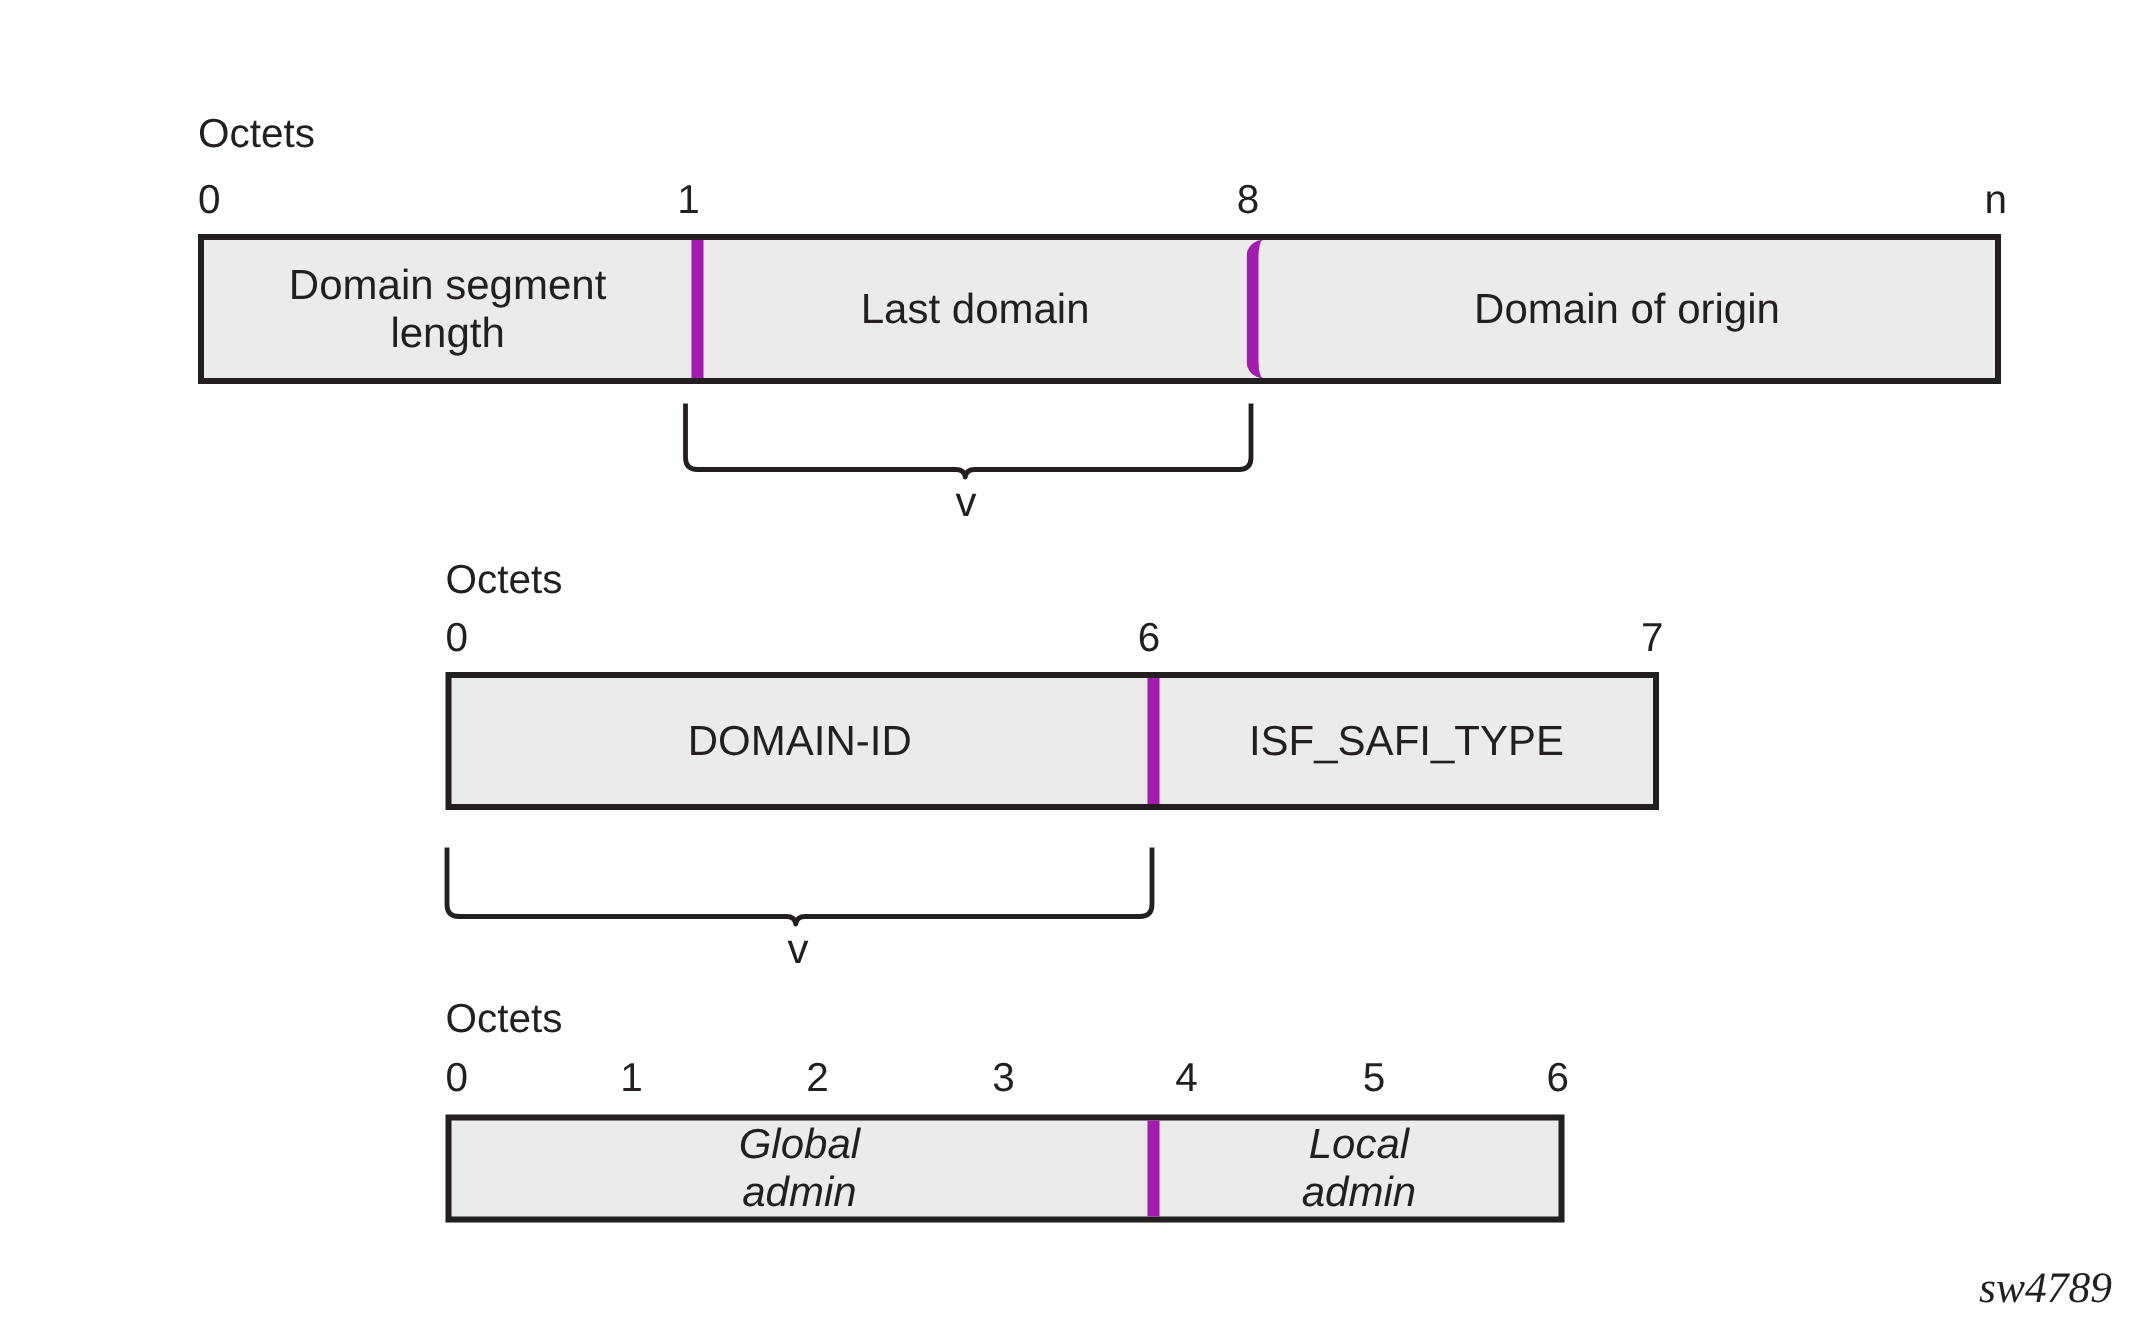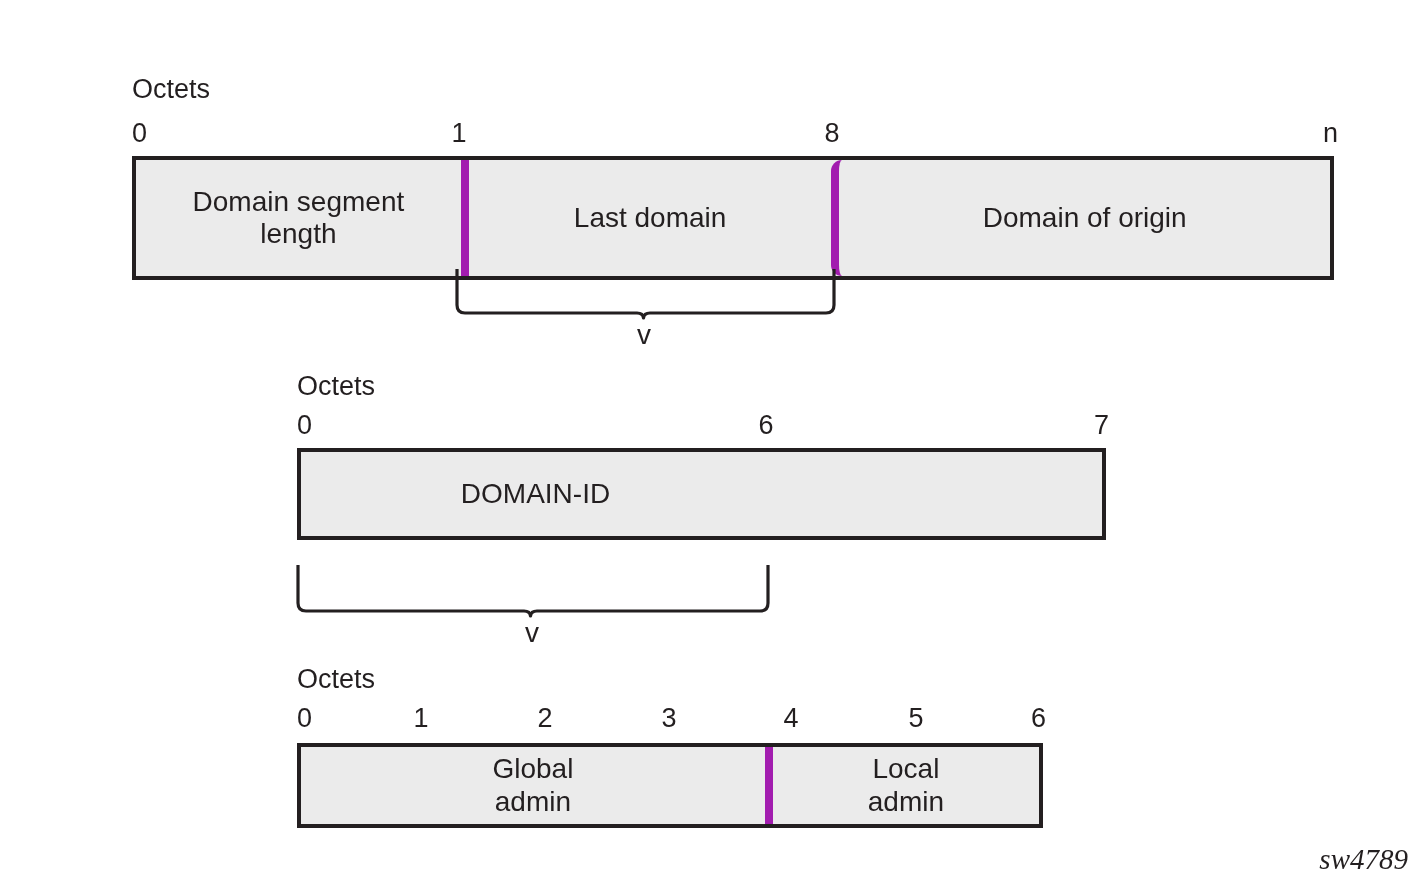--- a/index.html
+++ b/index.html
@@ -102,21 +102,21 @@
 
 <div class="stage">
 
   <div class="octets-label" style="left:132px; top:60px;">Octets</div>
 
   <div class="tick align-left" style="left:132px; top:104px;">0</div>
   <div class="tick" style="left:459px; top:104px;">1</div>
   <div class="tick" style="left:832px; top:104px;">8</div>
   <div class="tick align-right" style="left:1338px; top:104px;">n</div>
 
-  <div class="field-row" style="left:132px; top:140px; width:1202px; height:124px;">
+  <div class="field-row" style="left:132px; top:140px; width:1202px; height:100px;">
     <div class="field-cell" style="width:327px;">
       <span class="cell-text">Domain segment<br>length</span>
     </div>
     <div class="field-cell" style="width:373px;">
       <span class="cell-text">Last domain</span>
     </div>
     <div class="field-cell" style="width:502px;border-radius:11px;">
       <span class="cell-text">Domain of origin</span>
     </div>
   </div>
@@ -131,40 +131,43 @@
   <div class="octets-label" style="left:297px; top:357px;">Octets</div>
 
   <div class="tick align-left" style="left:297px; top:396px;">0</div>
   <div class="tick" style="left:766px; top:396px;">6</div>
   <div class="tick align-right" style="left:1109px; top:396px;">7</div>
 
   <div class="field-row" style="left:297px; top:432px; width:809px; height:92px;">
     <div class="field-cell" style="width:469px;">
       <span class="cell-text">DOMAIN-ID</span>
     </div>
+    <div class="field-cell" style="width:340px;">
+      <span class="cell-text">ISF_SAFI_TYPE</span>
+    </div>
   </div>
 
   <div class="brace-group" style="left:296px; top:549px;">
     <svg width="474" height="50" viewBox="0 0 474 50">
       <path d="M2,0 L2,38 Q2,46 10,46 L228,46 Q234,46 234.5,51 Q235,46 241,46 L464,46 Q472,46 472,38 L472,0" fill="none" stroke="#231f20" stroke-width="3.2" stroke-linecap="butt" stroke-linejoin="round"></path>
     </svg>
     <div class="brace-v" style="left:236px; top:54px;">v</div>
   </div>
 
   <div class="octets-label" style="left:297px; top:650px;">Octets</div>
 
   <div class="tick align-left" style="left:297px; top:689px;">0</div>
   <div class="tick" style="left:421px; top:689px;">1</div>
   <div class="tick" style="left:545px; top:689px;">2</div>
   <div class="tick" style="left:669px; top:689px;">3</div>
   <div class="tick" style="left:791px; top:689px;">4</div>
   <div class="tick" style="left:916px; top:689px;">5</div>
   <div class="tick align-right" style="left:1046px; top:689px;">6</div>
 
-  <div class="field-row" style="left:297px; top:727px; width:746px; height:85px;">
+  <div class="field-row" style="left:297px; top:727px; width:746px; height:72px;font-style:italic;">
     <div class="field-cell" style="width:469px;">
       <span class="cell-text">Global<br>admin</span>
     </div>
     <div class="field-cell" style="width:277px;">
       <span class="cell-text">Local<br>admin</span>
     </div>
   </div>
 
   <div class="figure-id" style="right:16px; bottom:24px;">sw4789</div>
 

